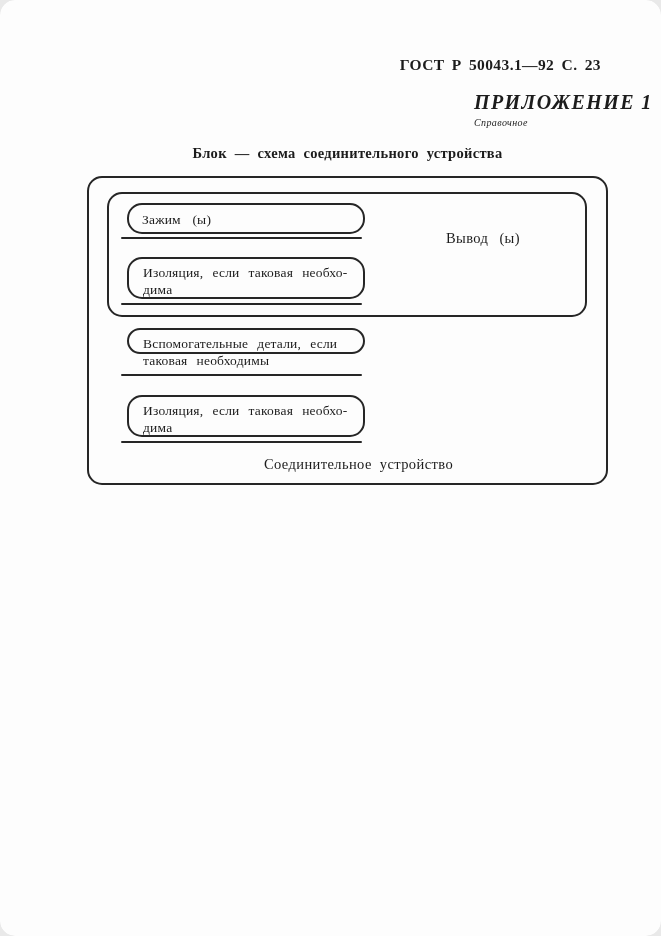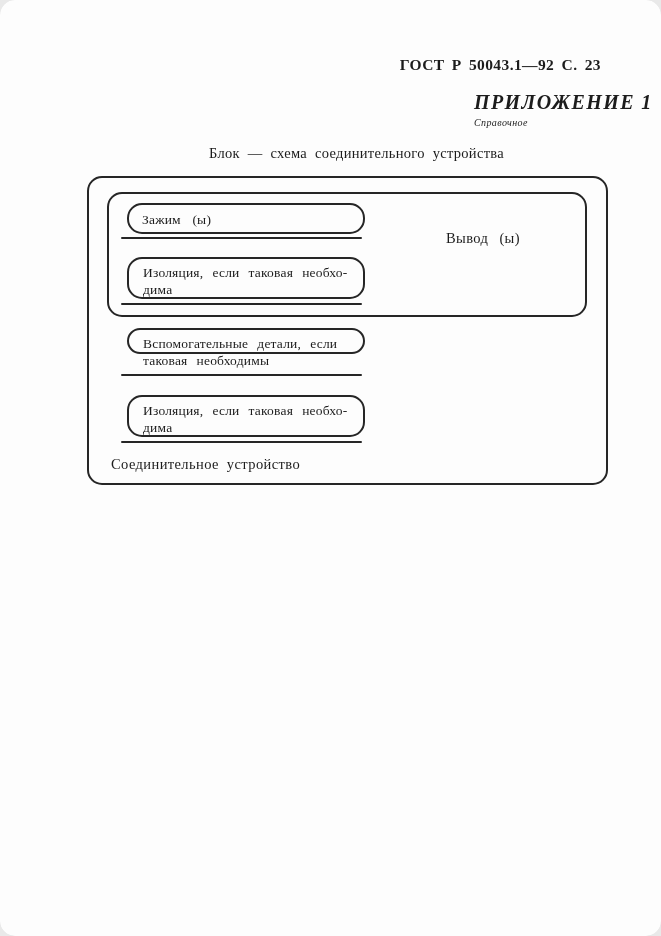--- a/index.html
+++ b/index.html
@@ -43,25 +43,25 @@
   }
   .appendix-type {
     margin-top: 3px;
     font-size: 10px;
     font-style: italic;
     letter-spacing: 0.4px;
   }
   .figure-title {
     position: absolute;
     top: 145px;
-    left: 96px;
+    left: 87px;
     width: 521px;
     text-align: center;
     font-size: 14.5px;
-    font-weight: normal;
+    font-weight: bold;
     letter-spacing: 0.3px;
     word-spacing: 4px;
     white-space: nowrap;
   }
   .outer-box {
     position: absolute;
     left: 87px;
     top: 176px;
     width: 521px;
     height: 309px;
@@ -108,20 +108,21 @@
   }
   .aux-box   { left: 38px; top: 150px; height: 26px; }
   .u-aux     { left: 32px; top: 196px; }
   .ins-lower { left: 38px; top: 217px; height: 42px; }
   .u-ins-lower { left: 32px; top: 263px; }
   .device-label {
     position: absolute;
     top: 278px;
     left: 0;
     width: 100%;
+    text-align: center;
     text-indent: 22px;
     font-size: 14.5px;
     letter-spacing: 0.4px;
     word-spacing: 4px;
     white-space: nowrap;
   }
 </style>
 </head>
 <body>
 

